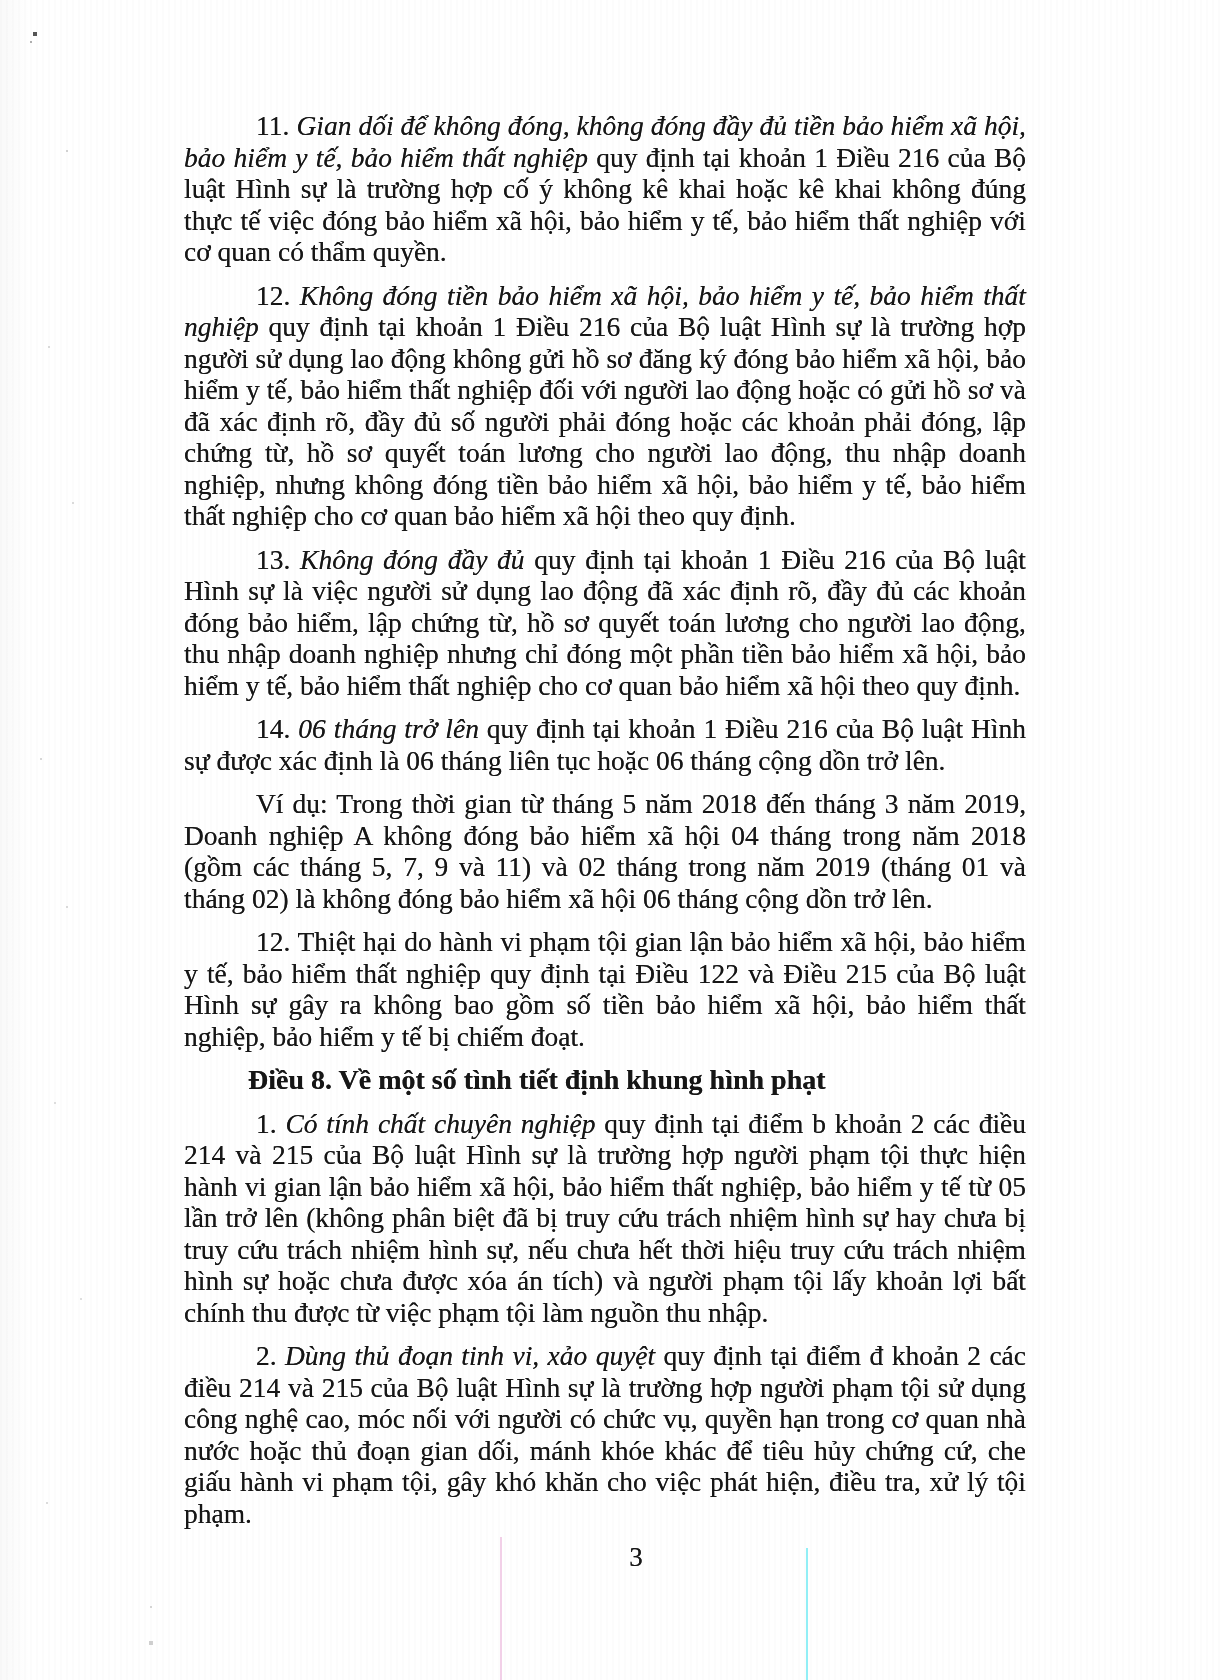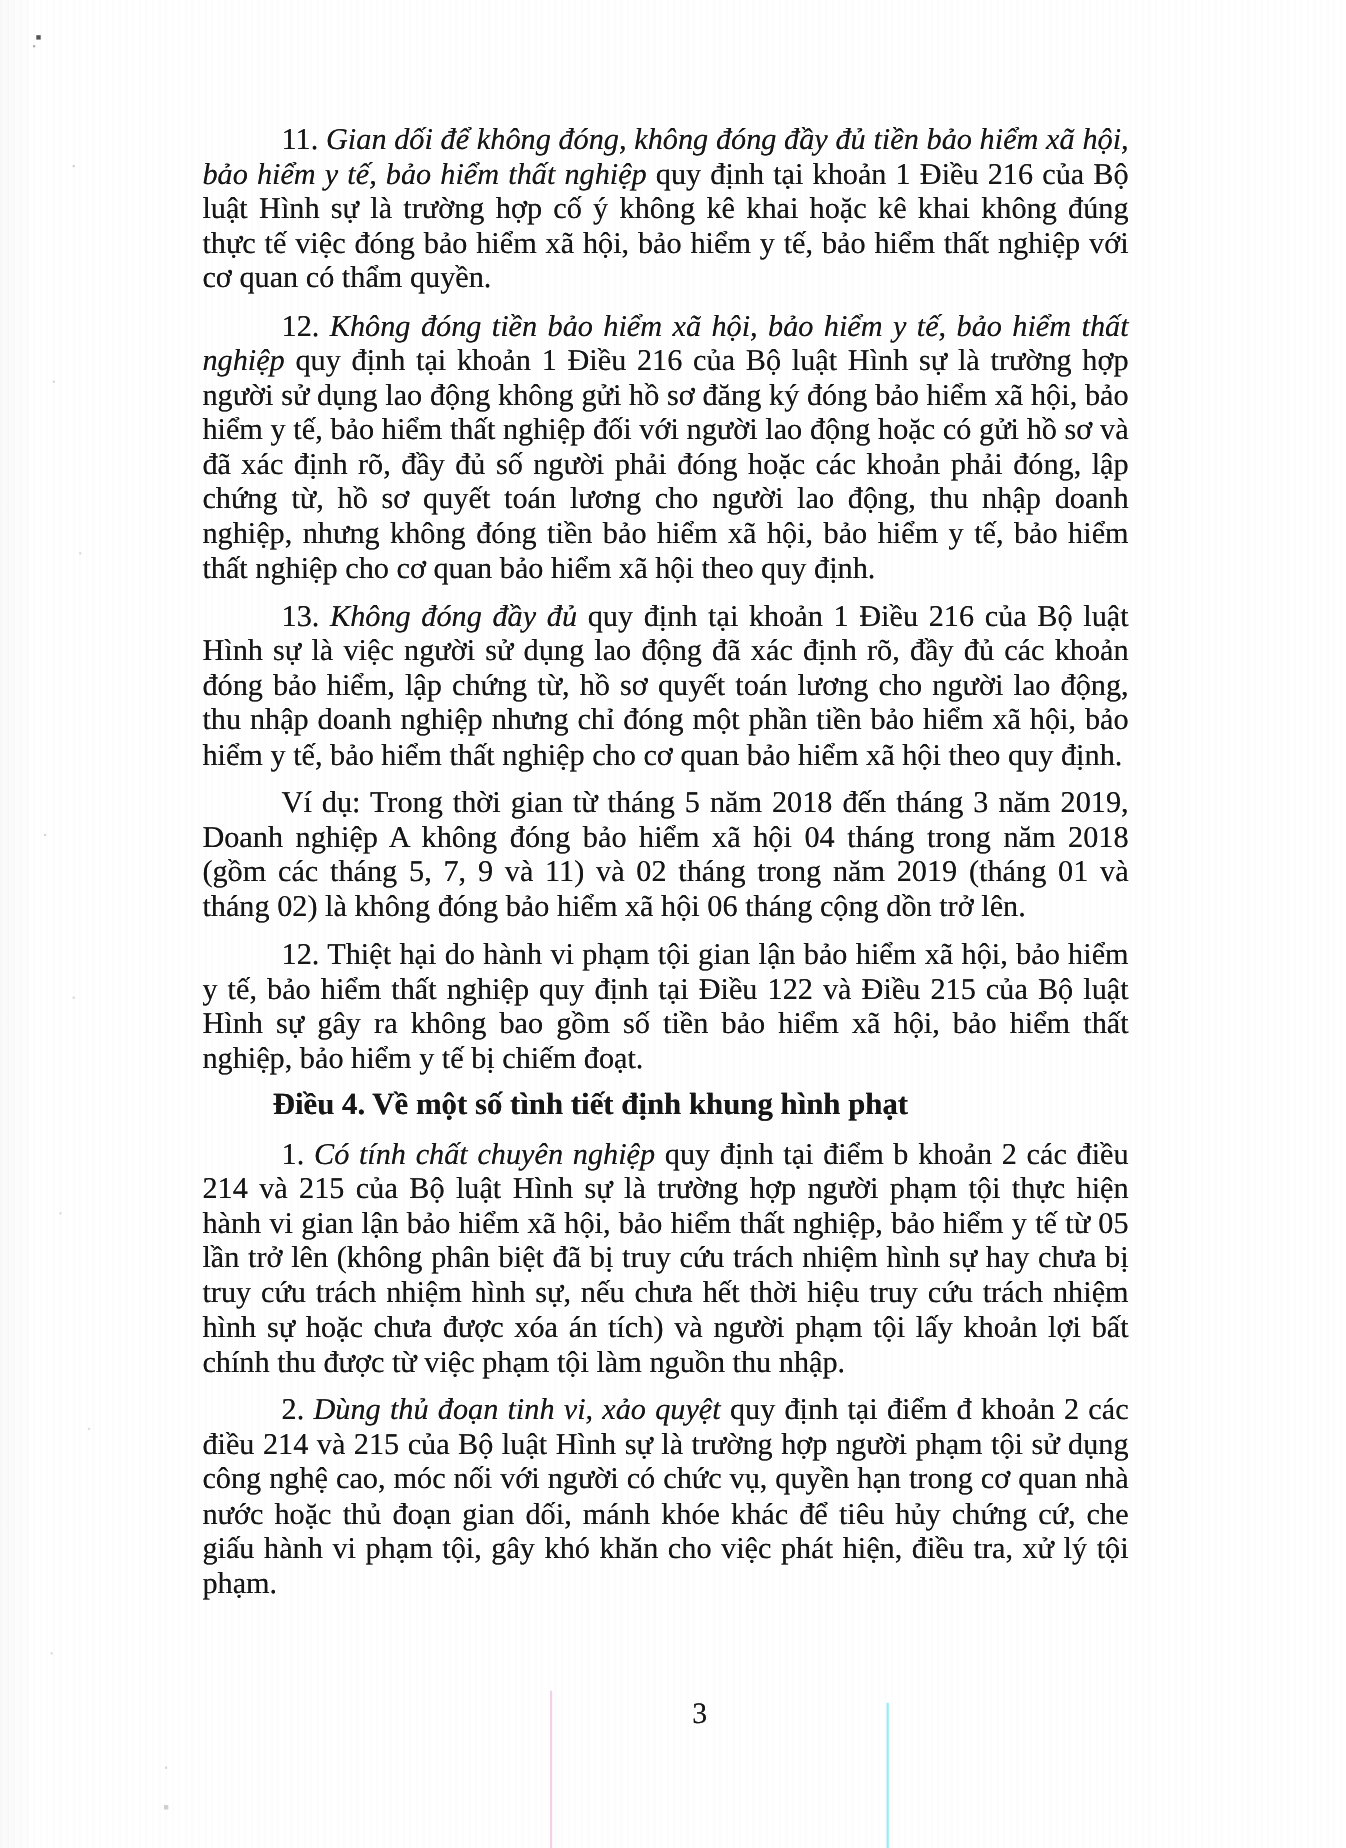--- a/index.html
+++ b/index.html
@@ -75,26 +75,27 @@
 <div class="specks"></div>
 
 <main class="textblock">
 
   <p class="para"><span>11. </span><span class="lead-italic">Gian dối để không đóng, không đóng đầy đủ tiền bảo hiểm xã hội, bảo hiểm y tế, bảo hiểm thất nghiệp</span><span> quy định tại khoản 1 Điều 216 của Bộ luật Hình sự là trường hợp cố ý không kê khai hoặc kê khai không đúng thực tế việc đóng bảo hiểm xã hội, bảo hiểm y tế, bảo hiểm thất nghiệp với cơ quan có thẩm quyền.</span></p>
 
   <p class="para"><span>12. </span><span class="lead-italic">Không đóng tiền bảo hiểm xã hội, bảo hiểm y tế, bảo hiểm thất nghiệp</span><span> quy định tại khoản 1 Điều 216 của Bộ luật Hình sự là trường hợp người sử dụng lao động không gửi hồ sơ đăng ký đóng bảo hiểm xã hội, bảo hiểm y tế, bảo hiểm thất nghiệp đối với người lao động hoặc có gửi hồ sơ và đã xác định rõ, đầy đủ số người phải đóng hoặc các khoản phải đóng, lập chứng từ, hồ sơ quyết toán lương cho người lao động, thu nhập doanh nghiệp, nhưng không đóng tiền bảo hiểm xã hội, bảo hiểm y tế, bảo hiểm thất nghiệp cho cơ quan bảo hiểm xã hội theo quy định.</span></p>
 
   <p class="para"><span>13. </span><span class="lead-italic">Không đóng đầy đủ</span><span> quy định tại khoản 1 Điều 216 của Bộ luật Hình sự là việc người sử dụng lao động đã xác định rõ, đầy đủ các khoản đóng bảo hiểm, lập chứng từ, hồ sơ quyết toán lương cho người lao động, thu nhập doanh nghiệp nhưng chỉ đóng một phần tiền bảo hiểm xã hội, bảo hiểm y tế, bảo hiểm thất nghiệp cho cơ quan bảo hiểm xã hội theo quy định.</span></p>
 
+  <p class="para"><span>14. </span><span class="lead-italic">06 tháng trở lên</span><span> quy định tại khoản 1 Điều 216 của Bộ luật Hình sự được xác định là 06 tháng liên tục hoặc 06 tháng cộng dồn trở lên.</span></p>
 
   <p class="para"><span>Ví dụ: Trong thời gian từ tháng 5 năm 2018 đến tháng 3 năm 2019, Doanh nghiệp A không đóng bảo hiểm xã hội 04 tháng trong năm 2018 (gồm các tháng 5, 7, 9 và 11) và 02 tháng trong năm 2019 (tháng 01 và tháng 02) là không đóng bảo hiểm xã hội 06 tháng cộng dồn trở lên.</span></p>
 
   <p class="para"><span>12. </span><span>Thiệt hại do hành vi phạm tội gian lận bảo hiểm xã hội, bảo hiểm y tế, bảo hiểm thất nghiệp quy định tại Điều 122 và Điều 215 của Bộ luật Hình sự gây ra không bao gồm số tiền bảo hiểm xã hội, bảo hiểm thất nghiệp, bảo hiểm y tế bị chiếm đoạt.</span></p>
 
-  <h2 class="heading">Điều 4. Về một số tình tiết định khung hình phạt</h2>
+  <h2 class="heading">Điều 8. Về một số tình tiết định khung hình phạt</h2>
 
   <p class="para"><span>1. </span><span class="lead-italic">Có tính chất chuyên nghiệp</span><span> quy định tại điểm b khoản 2 các điều 214 và 215 của Bộ luật Hình sự là trường hợp người phạm tội thực hiện hành vi gian lận bảo hiểm xã hội, bảo hiểm thất nghiệp, bảo hiểm y tế từ 05 lần trở lên (không phân biệt đã bị truy cứu trách nhiệm hình sự hay chưa bị truy cứu trách nhiệm hình sự, nếu chưa hết thời hiệu truy cứu trách nhiệm hình sự hoặc chưa được xóa án tích) và người phạm tội lấy khoản lợi bất chính thu được từ việc phạm tội làm nguồn thu nhập.</span></p>
 
   <p class="para"><span>2. </span><span class="lead-italic">Dùng thủ đoạn tinh vi, xảo quyệt</span><span> quy định tại điểm đ khoản 2 các điều 214 và 215 của Bộ luật Hình sự là trường hợp người phạm tội sử dụng công nghệ cao, móc nối với người có chức vụ, quyền hạn trong cơ quan nhà nước hoặc thủ đoạn gian dối, mánh khóe khác để tiêu hủy chứng cứ, che giấu hành vi phạm tội, gây khó khăn cho việc phát hiện, điều tra, xử lý tội phạm.</span></p>
 
 </main>
 
 <div class="pagenum">3</div>
 
 <div class="artifact-line artifact-magenta"></div>

